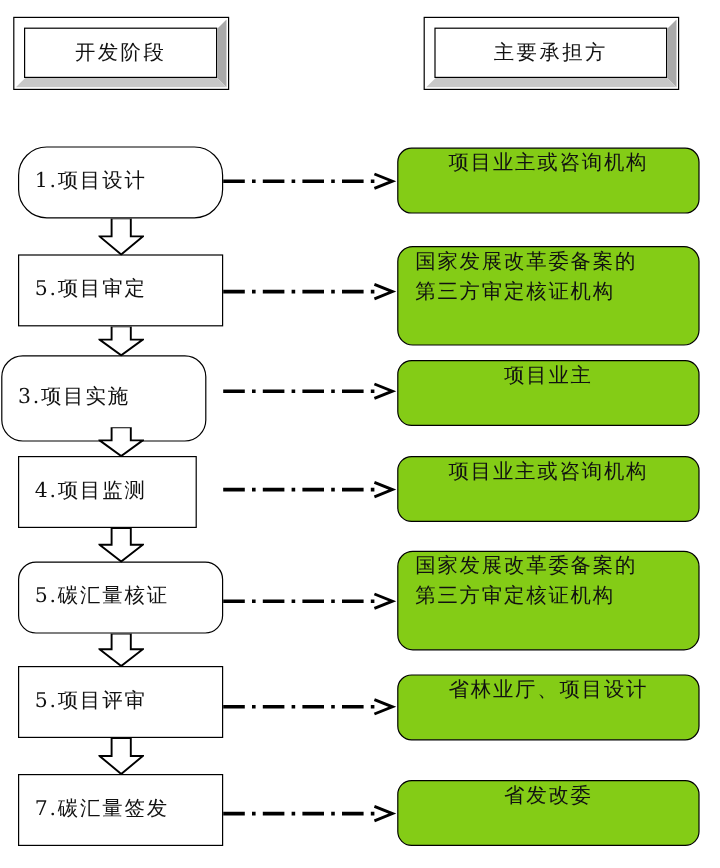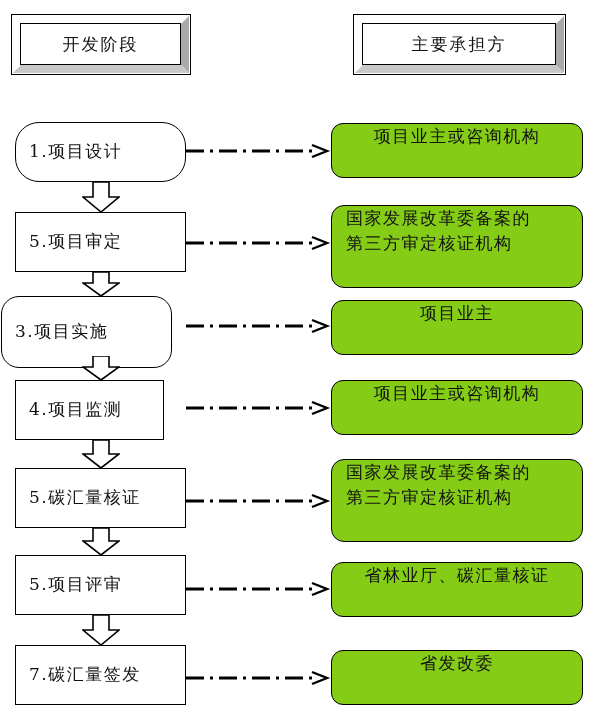--- a/index.html
+++ b/index.html
@@ -159,21 +159,21 @@
   </div>
   <div class="stage-box" style="left:15px; top:212px; width:171px; height:60px;">
     <span class="stage-label">5.项目审定</span>
   </div>
   <div class="stage-box" style="left:1px; top:296px; width:171px; height:72px;border-radius:18px;">
     <span class="stage-label">3.项目实施</span>
   </div>
   <div class="stage-box" style="left:15px; top:380px; width:149px; height:60px;">
     <span class="stage-label">4.项目监测</span>
   </div>
-  <div class="stage-box" style="left:15px; top:468px; width:171px; height:60px;">
+  <div class="stage-box" style="left:15px; top:468px; width:171px; height:60px;border-radius:15px;">
     <span class="stage-label">5.碳汇量核证</span>
   </div>
   <div class="stage-box" style="left:15px; top:555px; width:171px; height:60px;">
     <span class="stage-label">5.项目评审</span>
   </div>
   <div class="stage-box" style="left:15px; top:645px; width:171px; height:60px;">
     <span class="stage-label">7.碳汇量签发</span>
   </div>
 
   <div class="block-arrow" style="left:82px; top:182px; width:38px; height:31px;">
@@ -261,19 +261,19 @@
     <span class="actor-label">项目业主</span>
   </div>
   <div class="actor-box" style="left:331px; top:380px; width:252px; height:55px;">
     <span class="actor-label">项目业主或咨询机构</span>
   </div>
   <div class="actor-box left-align" style="left:331px; top:459px; width:252px; height:83px;">
     <span class="actor-label">国家发展改革委备案的
 第三方审定核证机构</span>
   </div>
   <div class="actor-box" style="left:331px; top:562px; width:252px; height:55px;">
-    <span class="actor-label">省林业厅、碳汇量核证</span>
+    <span class="actor-label">省林业厅、项目设计</span>
   </div>
   <div class="actor-box" style="left:331px; top:650px; width:252px; height:55px;">
     <span class="actor-label">省发改委</span>
   </div>
 
 </div>
 
 </body></html>

